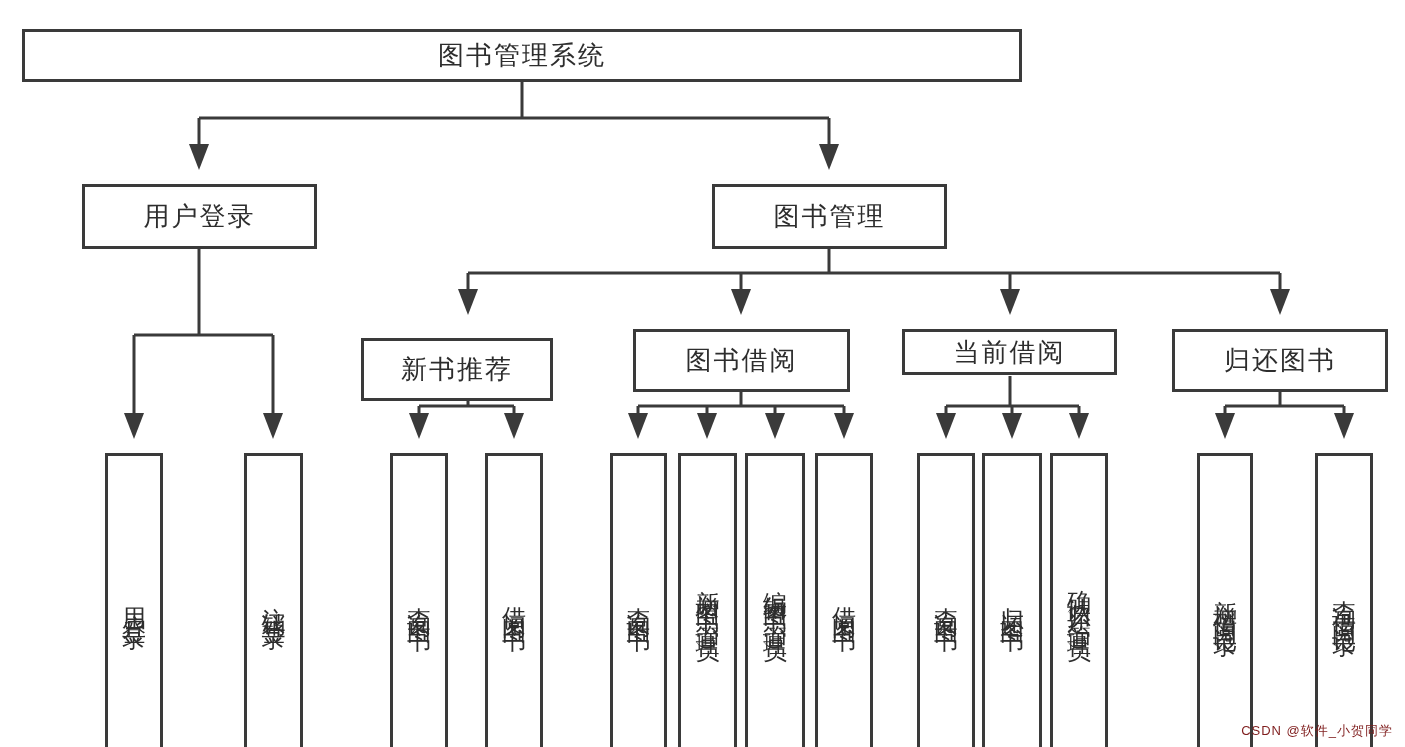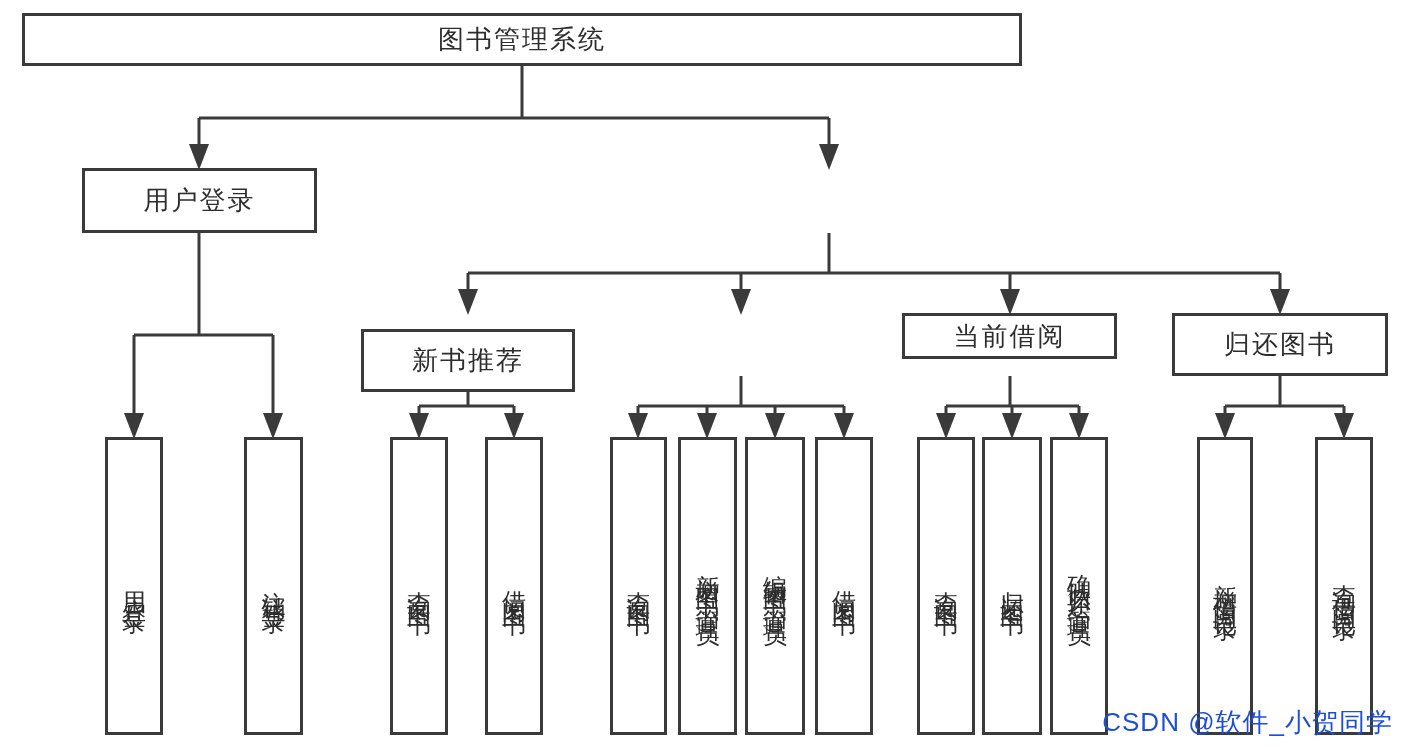--- a/index.html
+++ b/index.html
@@ -13,40 +13,41 @@
   #wires{position:absolute;left:0;top:0;}
   .node{
     position:absolute;
     box-sizing:border-box;
     border:3px solid #3a3a3a;
     background:#ffffff;
     display:flex;
     align-items:center;
     justify-content:center;
     color:#2d2d2d;
+    margin-top:16px;
   }
   .node.h span{
     font-size:26px;
     letter-spacing:2px;
     white-space:nowrap;
   }
   .node.v span{
     writing-mode:vertical-rl;
     text-orientation:mixed;
     font-size:24px;
     letter-spacing:7px;
     line-height:1;
     white-space:nowrap;
   }
   #watermark{
     position:absolute;
     right:12px;
     bottom:7px;
-    font-size:26px;
-    color:#1d4ed8;
+    font-size:13px;
+    color:#7f1d1d;
     letter-spacing:1px;
     white-space:nowrap;
     z-index:5;
   }
 </style>
 </head>
 <body>
 
 <div id="stage">
 
@@ -83,23 +84,29 @@
     </g>
   </svg>
 
   <div class="node h" style="left:22px;top:13px;width:1000px;height:53px">
     <span>图书管理系统</span>
   </div>
 
   <div class="node h" style="left:82px;top:168px;width:235px;height:65px">
     <span>用户登录</span>
   </div>
+  <div class="node h" style="left:712px;top:168px;width:235px;height:65px">
+    <span>图书管理</span>
+  </div>
 
-  <div class="node h" style="left:361px;top:329px;width:214px;height:63px">
+  <div class="node h" style="left:361px;top:322px;width:192px;height:63px">
     <span>新书推荐</span>
+  </div>
+  <div class="node h" style="left:633px;top:313px;width:217px;height:63px">
+    <span>图书借阅</span>
   </div>
   <div class="node h" style="left:902px;top:313px;width:215px;height:46px">
     <span>当前借阅</span>
   </div>
   <div class="node h" style="left:1172px;top:313px;width:216px;height:63px">
     <span>归还图书</span>
   </div>
 
   <div class="node v" style="left:105px;top:437px;width:58px;height:298px">
     <span>用户登录</span>

